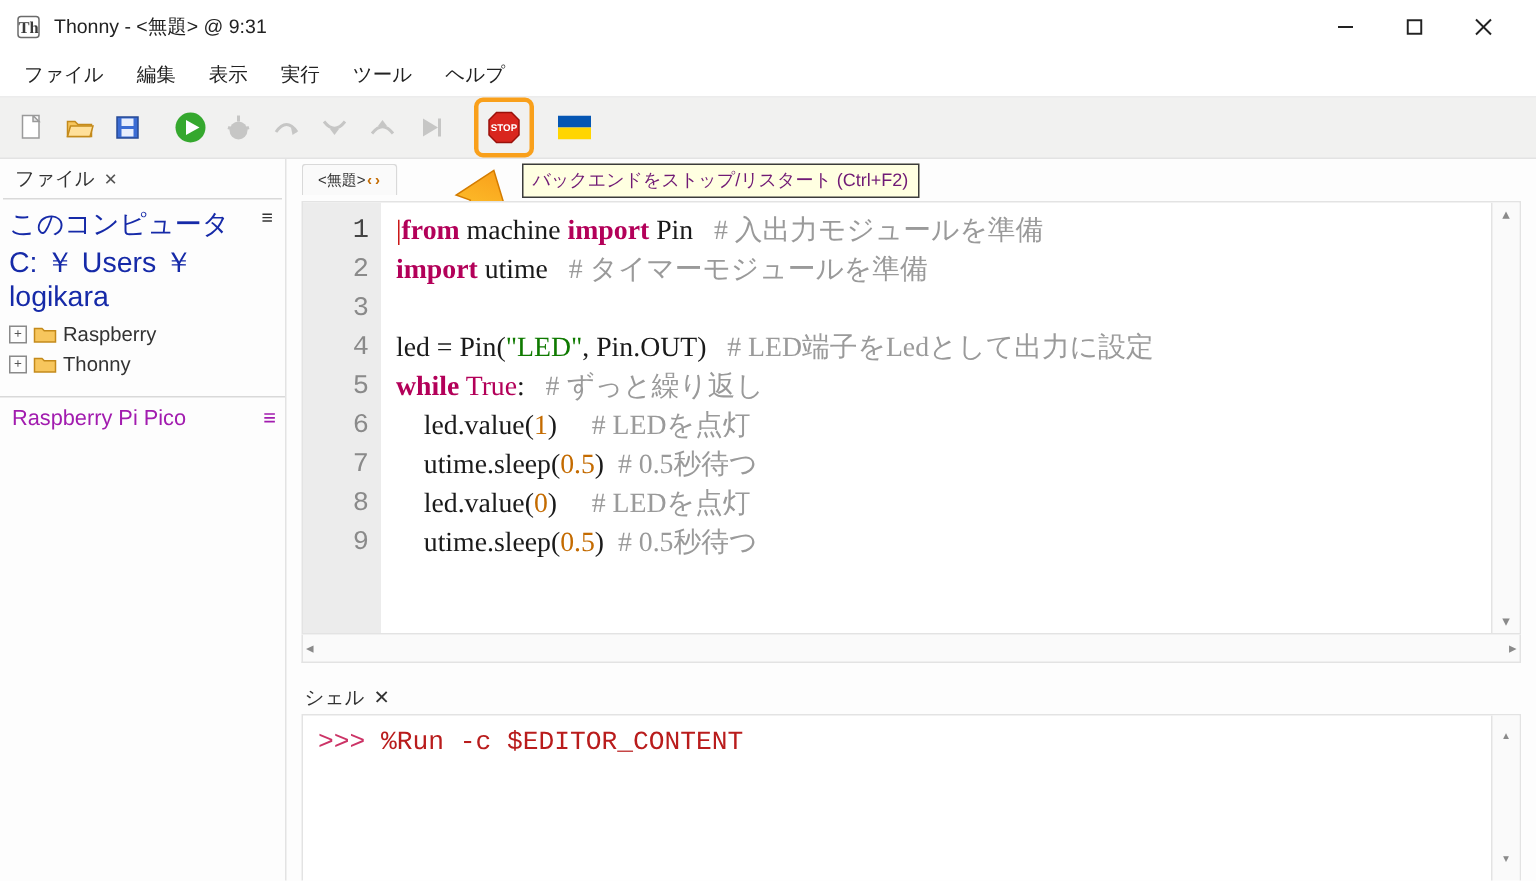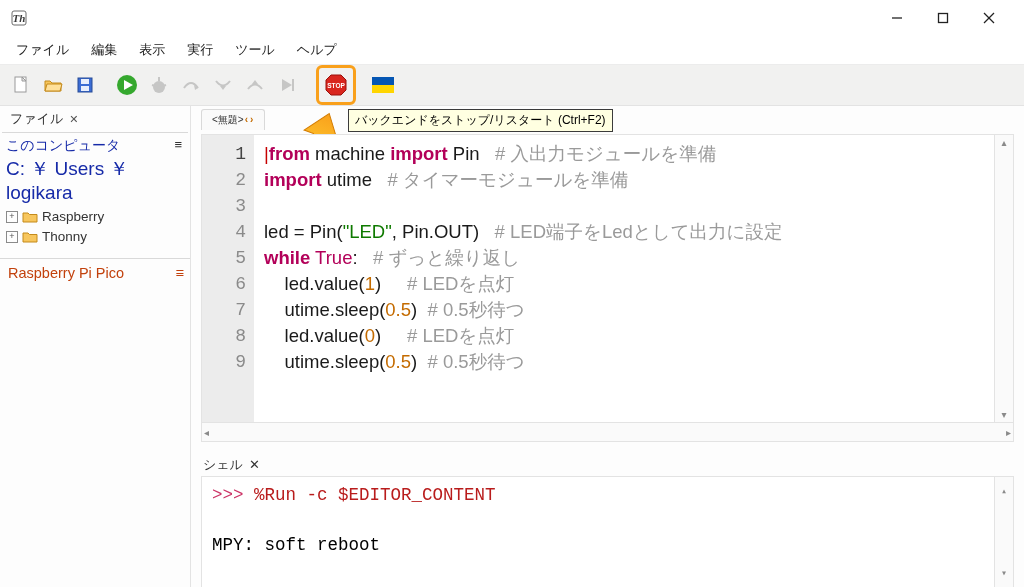--- a/index.html
+++ b/index.html
@@ -1,50 +1,50 @@
 <!DOCTYPE html>
 <html><head>
 <meta charset="utf-8">
 <style>
   html, body { margin:0; padding:0; width:1024px; height:587px; overflow:hidden; font-family:"Yu Gothic UI","Segoe UI",Arial,sans-serif; font-size:13px; background:#fdfdfd; }
-  .titlebar { height:36px; display:flex; align-items:center; padding:0 12px 0 10px; background:#ffffff;font-style:italic; }
+  .titlebar { height:36px; display:flex; align-items:center; padding:0 12px 0 10px; background:#ffffff; }
   .titlebar .app-icon svg{display:block}
   .titlebar .title { margin-left:8px; font-size:13px; color:#222; }
   .titlebar .spacer { flex:1; }
   .win-btn { width:46px; height:36px; display:flex; align-items:center; justify-content:center; color:#222; }
   .menubar { height:28px; display:flex; align-items:center; padding:0 6px; background:#ffffff; gap:2px; }
   .menu-item { padding:3px 10px; font-size:13px; color:#222; }
   .toolbar { height:40px; display:flex; align-items:center; padding:0 8px; background:#f1f1f0; border-top:1px solid #ececec; border-bottom:1px solid #e3e3e3; gap:6px; }
   .tool-btn { width:26px; height:26px; display:flex; align-items:center; justify-content:center; border-radius:3px; }
   .tool-btn.disabled { opacity:.35; }
   .tool-gap{width:4px}
   .stop-highlight { position:relative; width:34px; height:34px; display:flex; align-items:center; justify-content:center; border:3px solid #f9a01b; border-radius:6px; background:#f1f1f0; }
   .arrow-annot { position:absolute; left:298px; top:112px; pointer-events:none; }
-  .tooltip { position:absolute; left:348px; top:109px; border:1px solid #3b3b3b; background:#ffffe1; padding:2px 6px; font-size:12px; color:#000000; white-space:nowrap; }
+  .tooltip { position:absolute; left:348px; top:109px; border:1px solid #3b3b3b; background:#ffffe1; padding:2px 6px; font-size:12px; color:#701a75; white-space:nowrap; }
   .main { display:flex; height:calc(587px - 36px - 28px - 40px); }
   .sidebar { width:190px; border-right:1px solid #e3e3e3; display:flex; flex-direction:column; background:#fdfdfd; }
   .panel-tab { display:flex; align-items:center; gap:6px; padding:4px 10px; font-size:13px; color:#333; }
   .panel-tab .x{color:#555;font-size:11px}
   .panel-hr{height:1px;background:#d9d9d9;margin:0 2px 2px 2px}
   .file-tree { padding:2px 6px 8px 6px; font-size:13.5px; }
   .roots { display:flex; justify-content:space-between; align-items:flex-start; }
   .roots .equiv{color:#333;font-size:13px;margin-right:2px}
-  .root-line{color:#162aa8;font-size:14px}
+  .root-line{color:#162aa8;font-size:18px}
   .path-line{color:#162aa8;font-size:19px;margin-top:1px}
   .node{display:flex;align-items:center;gap:4px;margin-top:5px;color:#333}
   .box{width:10px;height:10px;border:1px solid #8a8a8a;display:flex;align-items:center;justify-content:center;font-size:9px;color:#555;line-height:1}
-  .second-panel{margin-top:6px;border-top:1px solid #d9d9d9;padding:6px 6px 0 8px;display:flex;justify-content:space-between;align-items:flex-start;font-size:14.5px;color:#c2410c}
+  .second-panel{margin-top:6px;border-top:1px solid #d9d9d9;padding:6px 6px 0 8px;display:flex;justify-content:space-between;align-items:flex-start;font-size:14.5px;color:#a21caf}
   .editor-col{flex:1;display:flex;flex-direction:column;min-width:0}
   .tabs{display:flex;align-items:center;padding:0 10px;height:28px;gap:2px}
   .tab{border:1px solid #d9d9d9;border-bottom:none;background:#fafafa;padding:3px 10px;font-size:10px;color:#333;border-radius:3px 3px 0 0}
   .tab .chev{color:#c46b00;margin:0 1px;font-weight:bold}
   .editor-wrap{position:relative;border:1px solid #e3e3e3;margin:0 10px;height:290px;background:#fff;display:flex;overflow:hidden}
   .gutter{width:44px;background:#ececec;text-align:right;padding:6px 8px 0 0;color:#8a8a8a;font-family:Consolas,"Courier New",monospace;font-size:18px;line-height:26px}
   .gutter .cur{color:#444}
-  .code{flex:1;padding:6px 4px 0 10px;font-family:Liberation Sans, sans-serif;font-size:18.5px;line-height:26px;color:#1a1a1a;white-space:pre}
+  .code{flex:1;padding:6px 4px 0 10px;font-family:Liberation Serif, serif;font-size:18.5px;line-height:26px;color:#1a1a1a;white-space:pre}
   .kw{color:#b30059;font-weight:bold}
   .lit{color:#b30059}
   .str{color:#0f7a00}
   .num{color:#c46b00}
   .cm{color:#9a9a9a}
   .caret{color:#c60000}
   .v-scroll{position:absolute;top:0;right:0;bottom:0;width:18px;border-left:1px solid #e3e3e3;background:#fafafa;display:flex;flex-direction:column;align-items:center;justify-content:space-between;padding:2px 0;color:#8a8a8a;font-size:10px}
   .h-scroll{height:18px;margin:0 10px;border:1px solid #e3e3e3;border-top:none;background:#fafafa;display:flex;align-items:center;justify-content:space-between;padding:0 2px;color:#8a8a8a;font-size:10px}
   .shell-tab{display:flex;align-items:center;gap:6px;padding:6px 12px 2px 12px;font-size:13px;color:#333;margin-top:8px}
   .shell{border:1px solid #e3e3e3;margin:0 10px;background:#fff;height:100px;padding:6px 10px;font-family:Consolas,"Courier New",monospace;font-size:17.5px;line-height:25px;position:relative}
@@ -58,20 +58,21 @@
 </head>
 <body>
 
 <div class="titlebar">
   <span class="app-icon">
     <svg width="18" height="18" viewBox="0 0 18 18">
         <rect x="2" y="2" width="14" height="14" rx="2" fill="#ffffff" stroke="#6b6b6b"></rect>
         <text x="9" y="13" text-anchor="middle" font-size="11" font-family="Georgia" font-weight="bold" fill="#3a3a3a">Th</text>
       </svg>
   </span>
+  <span class="title">Thonny  -  &lt;無題&gt;  @ 9:31</span>
   <span class="spacer"></span>
   <span class="win-btn">
       <svg width="12" height="12">
         <line x1="1" y1="6" x2="11" y2="6" stroke="#222" stroke-width="1.3"></line>
       </svg>
     </span>
   <span class="win-btn">
       <svg width="12" height="12">
         <rect x="1.5" y="1.5" width="9" height="9" fill="none" stroke="#222" stroke-width="1.3"></rect>
       </svg>
@@ -260,20 +261,20 @@
         <span>▸</span>
       </div>
 
     <div class="shell-tab">
       <span>シェル</span>
       <span class="x">✕</span>
     </div>
     <div class="shell">
 <span class="magenta">&gt;&gt;&gt; </span><span class="prompt">%Run -c $EDITOR_CONTENT</span>
 
-<br><br><span>MPY: soft reboot</span>
+<br><br>
       <div class="v-scroll">
           <span>▴</span>
           <span>▾</span>
         </div>
     </div>
   </div>
 </div>
 
 </body></html>

